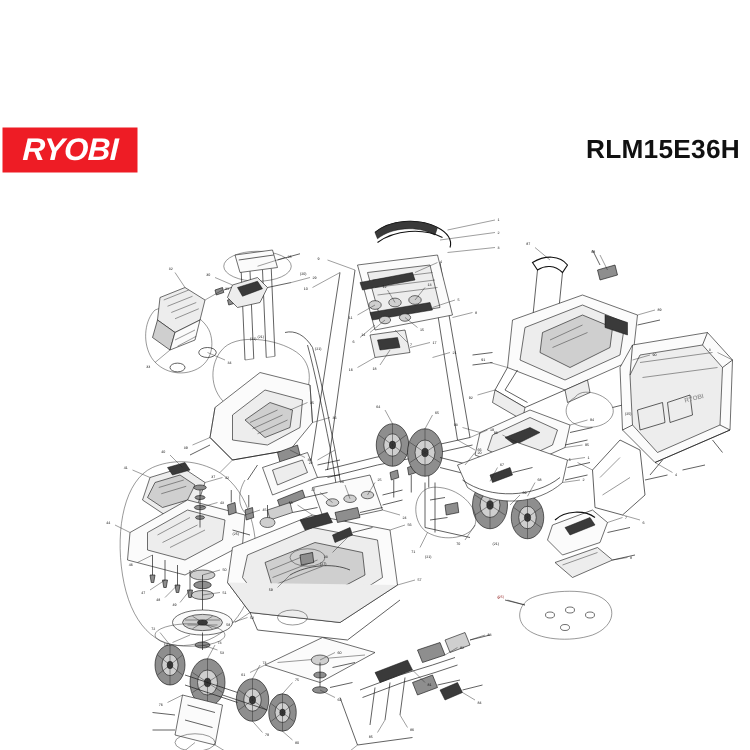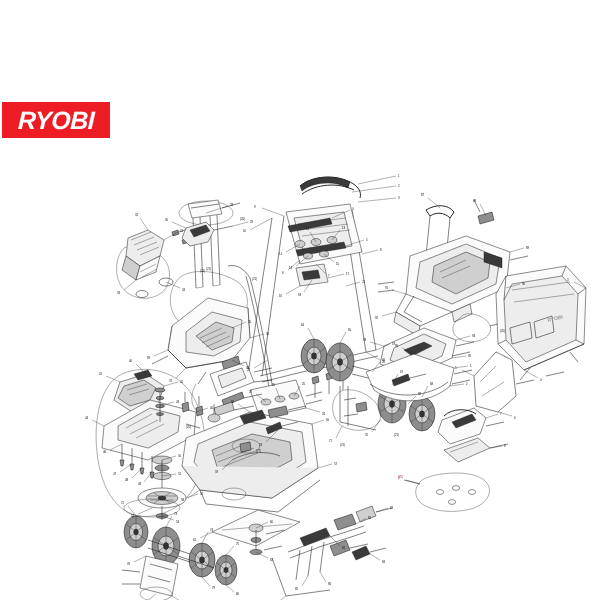--- a/index.html
+++ b/index.html
@@ -94,20 +94,21 @@
 <body>
 
 <div id="page">
 
   <div id="header">
 
     <div id="brand-logo">
       <span id="brand-logo-text">RYOBI</span>
     </div>
 
+    <div id="model-number">RLM15E36H</div>
   </div>
 
   <div id="diagram-wrap">
     <svg id="diagram-svg" viewBox="0 0 600 440" xmlns="http://www.w3.org/2000/svg">
 
       <g>
         <path class="grp" d="M124,88 C116,96 114,112 120,124 C126,136 142,142 156,136 C168,131 172,118 168,106 C164,94 142,80 124,88 Z"></path>
 
         <path class="sh-m" d="M128,78 L148,70 L164,80 L160,96 L140,106 L126,96 Z"></path>
         <path class="ln-t" d="M131,80 L151,72 M134,85 L154,77 M137,90 L157,82 M140,95 L159,87"></path>

